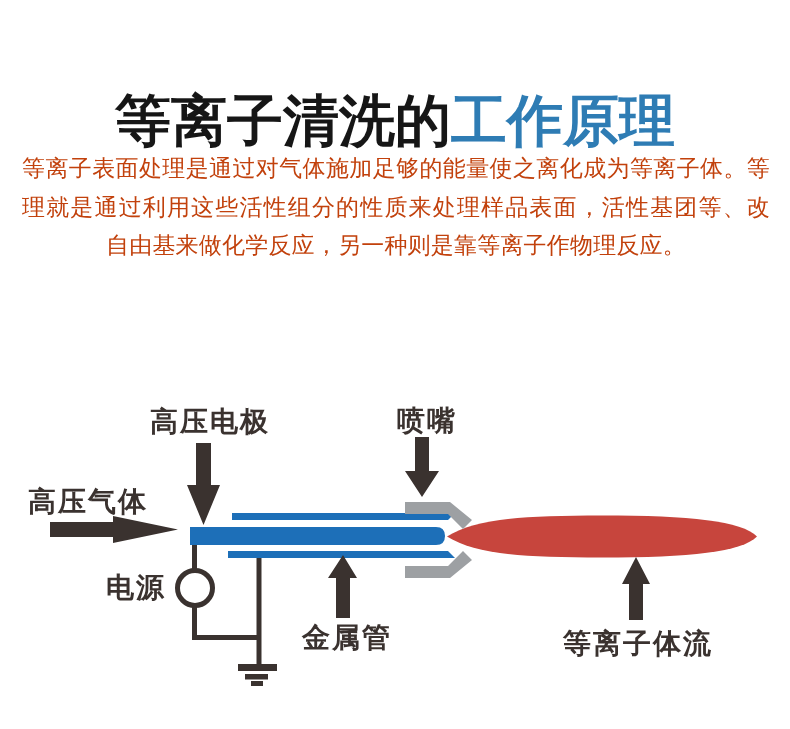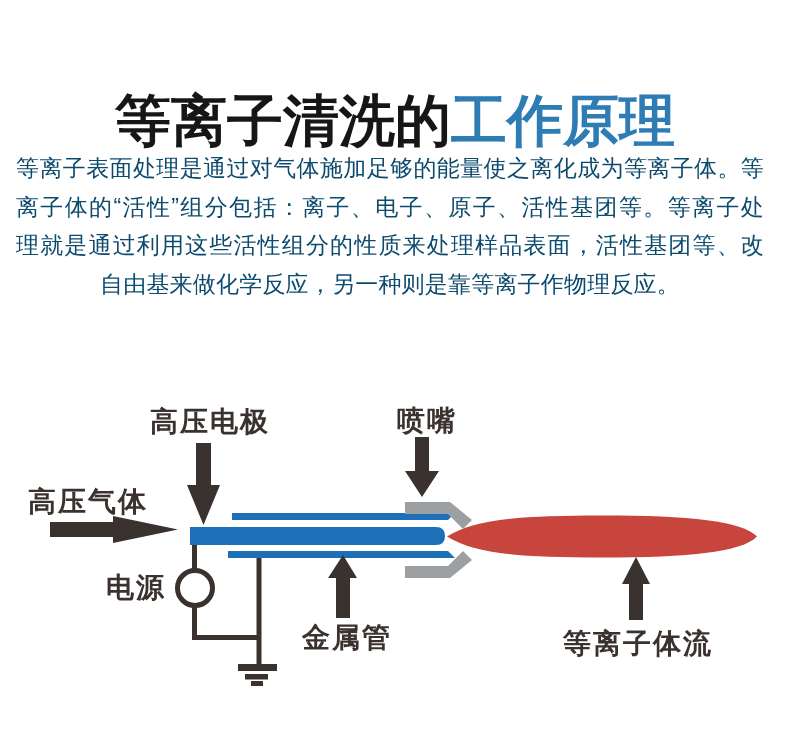--- a/index.html
+++ b/index.html
@@ -13,23 +13,23 @@
   .title{
     position:absolute;top:53px;left:0;width:790px;
     text-align:center;
     font-size:56px;line-height:60px;font-weight:bold;
     color:#161616;
     letter-spacing:0px;
     white-space:nowrap;
   }
   .title .accent{color:#2e7cb4;}
   .intro{
-    position:absolute;top:149px;left:16px;width:748px;
+    position:absolute;top:149px;left:22px;width:748px;
     font-size:23px;line-height:38.6px;
-    color:#0c4a6e;
+    color:#c2410c;
   }
   .intro .line{
     text-align:justify;
     text-align-last:justify;
     white-space:nowrap;
     letter-spacing:0.2px;
   }
   .intro .line.last{
     text-align:left;
     text-align-last:center;
@@ -46,21 +46,20 @@
 </style>
 </head>
 <body>
 
 <div class="page">
 
   <h1 class="title"><span>等离子清洗的</span><span class="accent">工作原理</span></h1>
 
   <div class="intro">
     <div class="line">等离子表面处理是通过对气体施加足够的能量使之离化成为等离子体。等</div>
-    <div class="line">离子体的“活性”组分包括：离子、电子、原子、活性基团等。等离子处</div>
     <div class="line">理就是通过利用这些活性组分的性质来处理样品表面，活性基团等、改</div>
     <div class="line last">自由基来做化学反应，另一种则是靠等离子作物理反应。</div>
   </div>
 
   <svg class="diagram" viewBox="0 380 790 330" width="790" height="330" xmlns="http://www.w3.org/2000/svg">
 
     <line x1="194.5" y1="540" x2="194.5" y2="572" stroke-width="5" stroke="#3a322f"></line>
     <path d="M194.5,604 V637.5 H259" fill="none" stroke-width="5" stroke-linejoin="miter" stroke="#3a322f"></path>
     <line x1="259" y1="554" x2="259" y2="666" stroke-width="5" stroke="#3a322f"></line>
 

